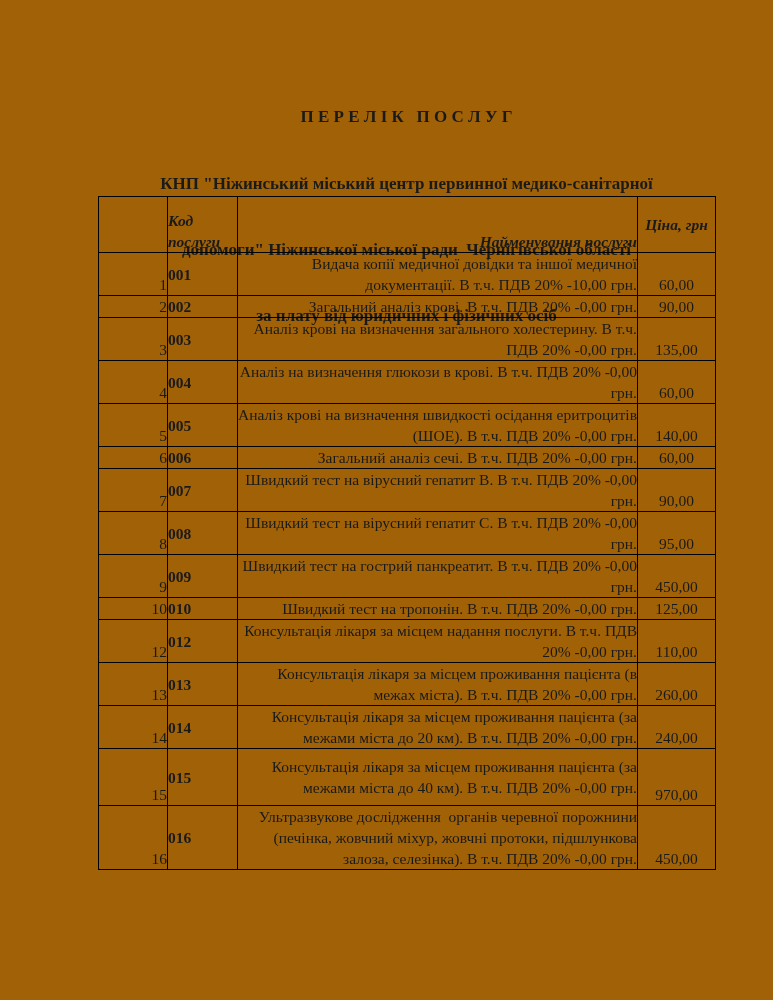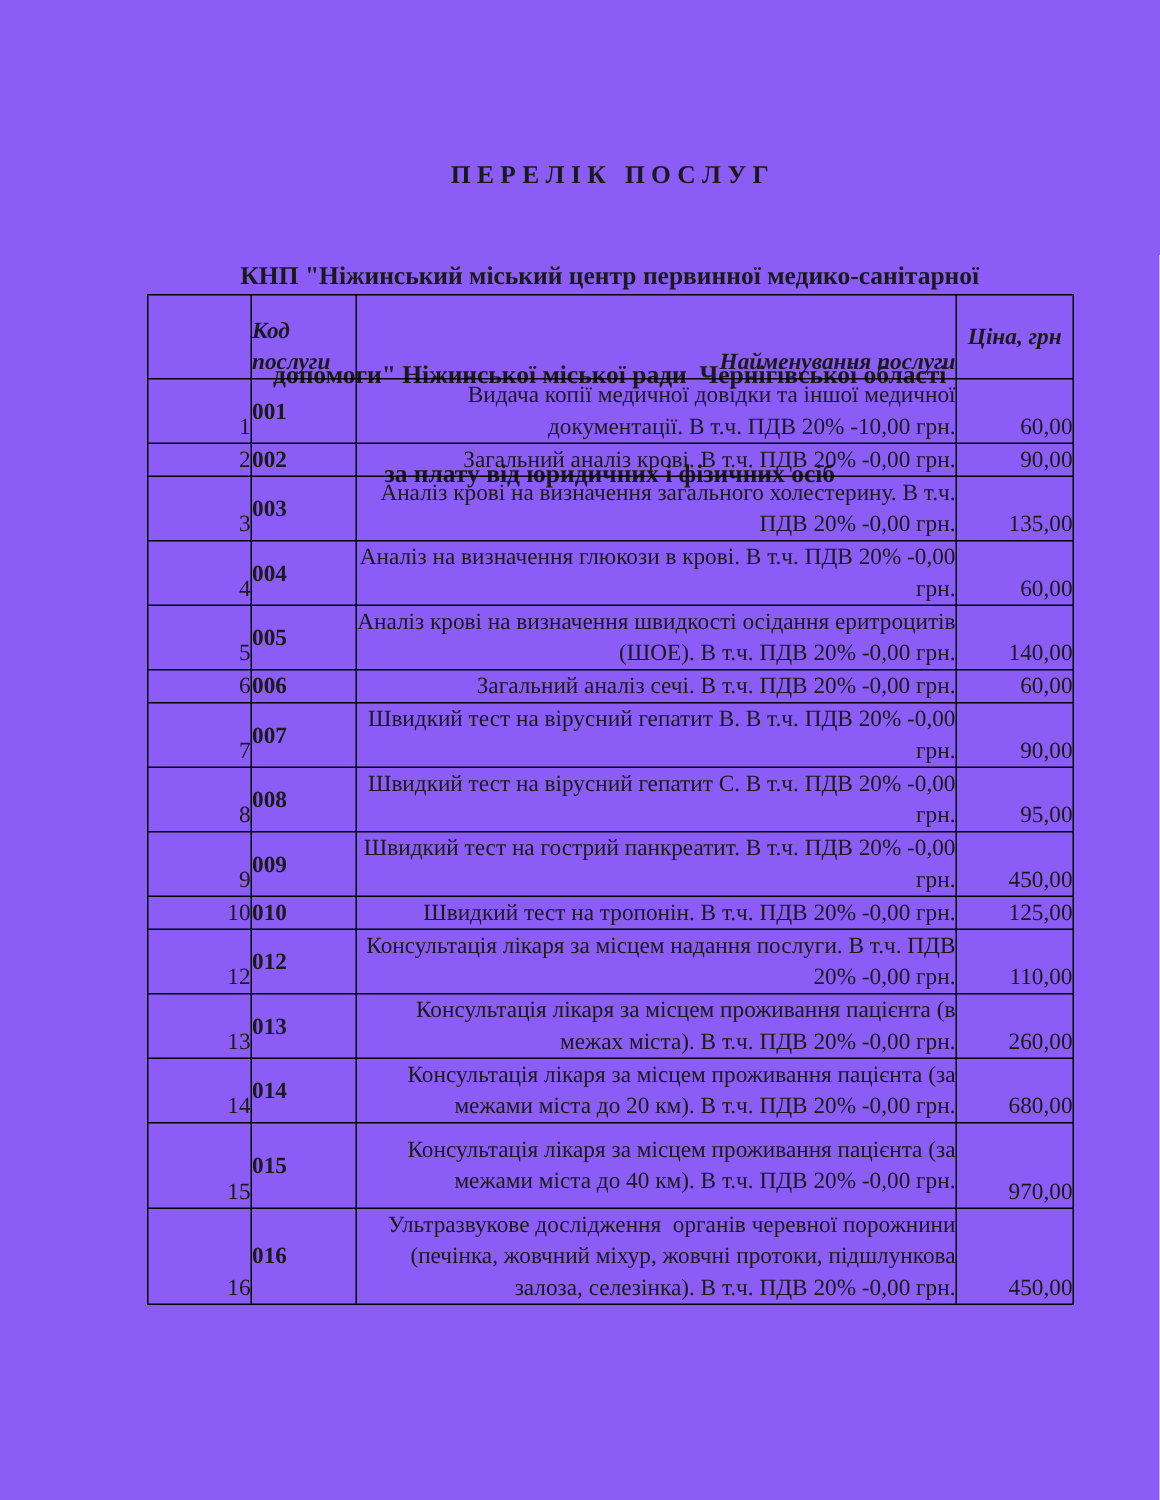--- a/index.html
+++ b/index.html
@@ -4,21 +4,21 @@
 <style>
   html, body {
     margin: 0;
     padding: 0;
     background: #ffffff;
   }
   .page {
     position: relative;
     width: 773px;
     height: 1000px;
-    background: #8b5cf6;
+    background: #a16207;
     font-family: "Liberation Serif", serif;
     color: #1a1a1a;
     overflow: hidden;
   }
   .header-block {
     position: absolute;
     top: 62px;
     left: 98px;
     width: 617px;
     text-align: center;
@@ -83,21 +83,21 @@
     font-weight: bold;
     padding: 1px 2px;
   }
   td.desc {
     text-align: right;
     vertical-align: top;
     padding: 1px 8px 1px 12px;
     white-space: pre-wrap;
   }
   td.price {
-    text-align: right;
+    text-align: center;
     vertical-align: bottom;
     padding: 1px 5px 2px 2px;
   }
   
   tbody tr:nth-child(14) td, tbody tr:nth-child(15) td { height: 56px; }
   tbody tr:nth-child(14) td.desc, tbody tr:nth-child(15) td.desc { vertical-align: middle; }
 </style>
 </head>
 <body>
 
@@ -208,21 +208,21 @@
       <td class="num">13</td>
       <td class="code">013</td>
       <td class="desc">Консультація лікаря за місцем проживання пацієнта (в межах міста). В т.ч. ПДВ 20% -0,00 грн.</td>
       <td class="price">260,00</td>
     </tr>
 
     <tr>
       <td class="num">14</td>
       <td class="code">014</td>
       <td class="desc">Консультація лікаря за місцем проживання пацієнта (за межами міста до 20 км). В т.ч. ПДВ 20% -0,00 грн.</td>
-      <td class="price">680,00</td>
+      <td class="price">240,00</td>
     </tr>
 
     <tr>
       <td class="num">15</td>
       <td class="code">015</td>
       <td class="desc">Консультація лікаря за місцем проживання пацієнта (за межами міста до 40 км). В т.ч. ПДВ 20% -0,00 грн.</td>
       <td class="price">970,00</td>
     </tr>
 
     <tr>

